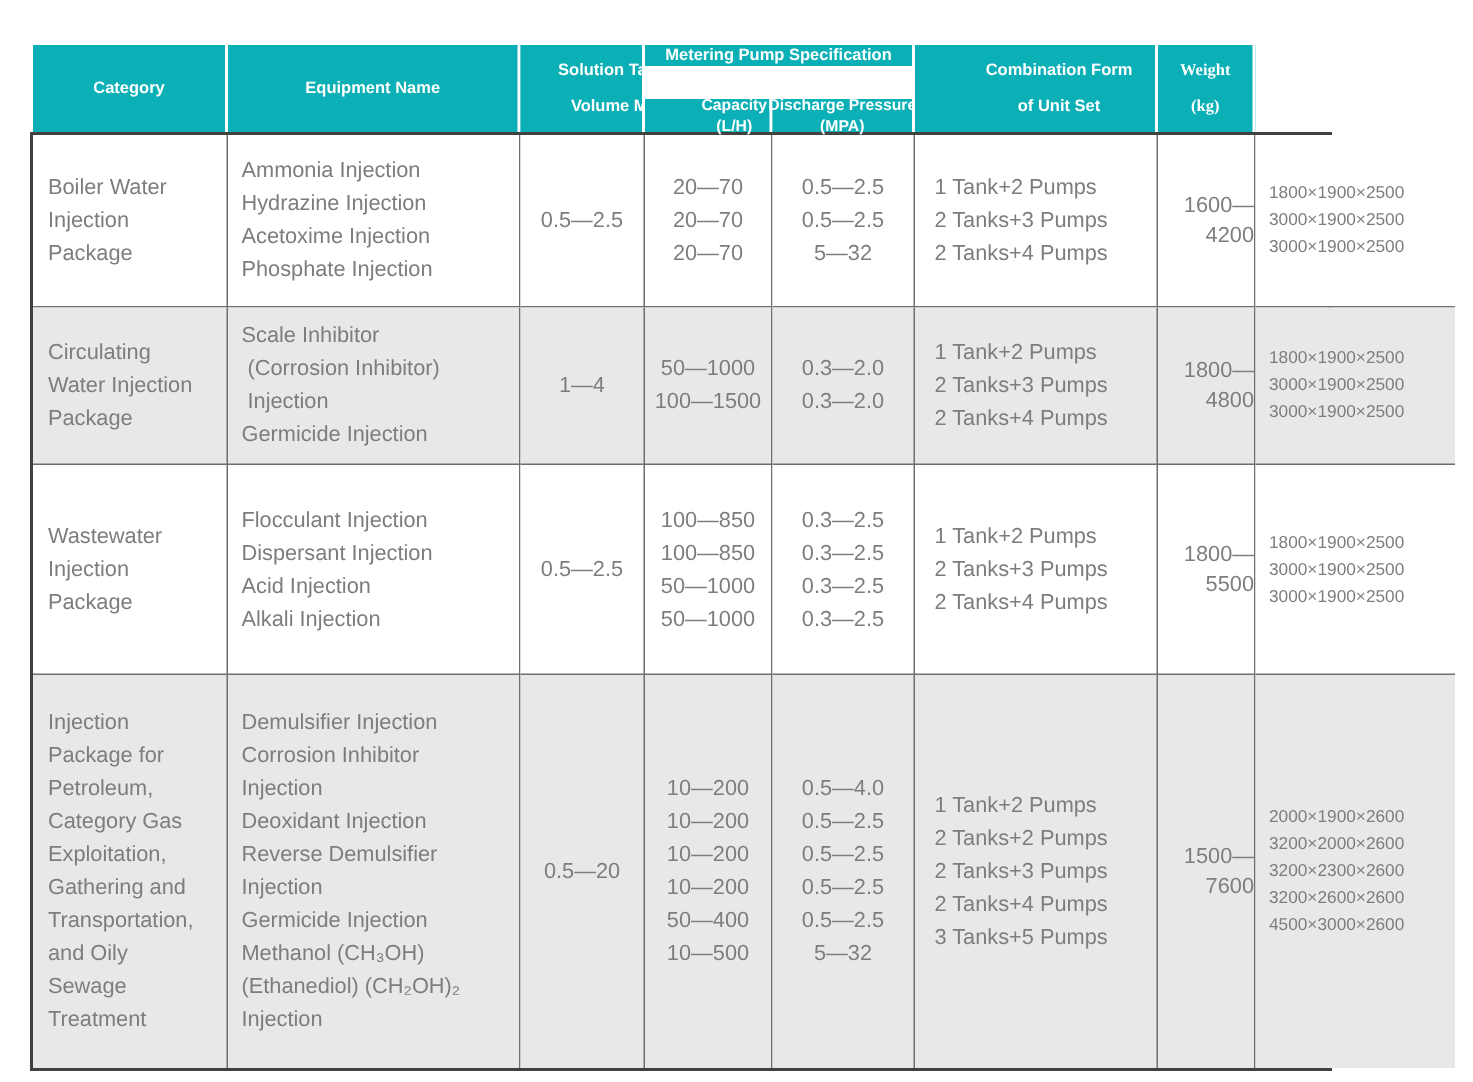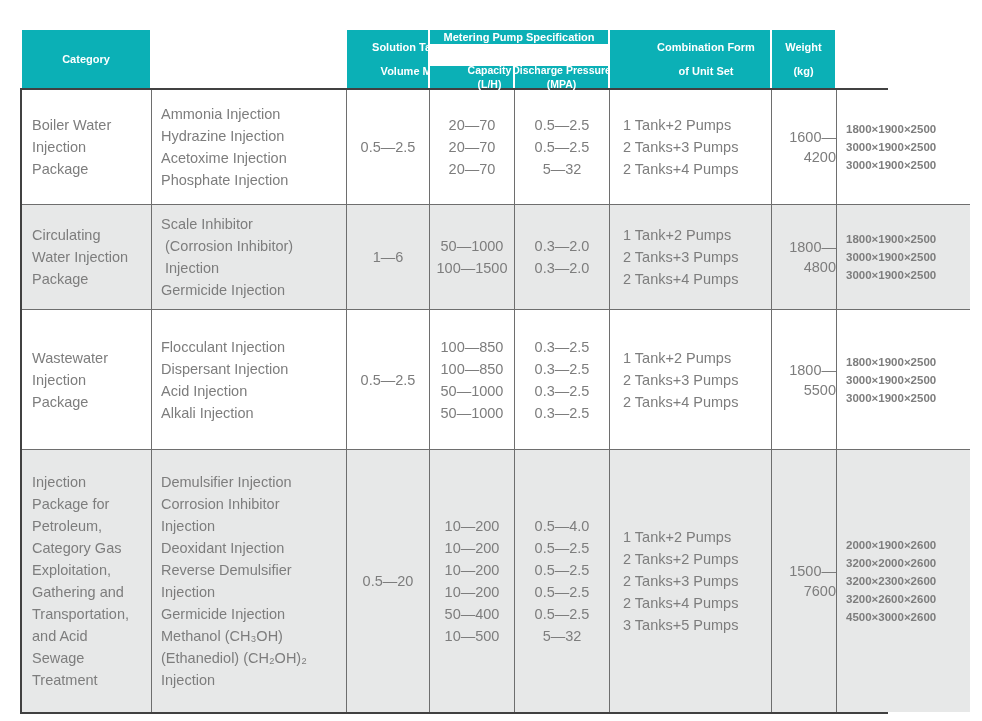--- a/index.html
+++ b/index.html
@@ -39,21 +39,21 @@
   }
   .th .ln{white-space:pre;line-height:24px;}
   .h-cat{grid-row:1/3;grid-column:1;border-right:2px solid #fff;}
   .h-equip{grid-row:1/3;grid-column:2;border-right:2px solid #fff;}
   .h-tank{grid-row:1/3;grid-column:3;border-right:2px solid #fff;padding-left:41px;}
   .h-pump{grid-row:1;grid-column:4/6;border-right:2px solid #fff;border-bottom:2px solid #fff;}
   .h-capacity{grid-row:2;grid-column:4;border-right:2px solid #fff;padding-left:36px;}
   .h-discharge{grid-row:2;grid-column:5;border-right:2px solid #fff;}
   .h-capacity .ln,.h-discharge .ln{line-height:14px;font-size:10.5px;}
   .h-comb{grid-row:1/3;grid-column:6;border-right:2px solid #fff;padding-left:32px;}
-  .h-weight{grid-row:1/3;grid-column:7;border-right:2px solid #fff;}
+  .h-weight{grid-row:1/3;grid-column:7;border-right:2px solid #fff;font-family:Liberation Serif, serif;}
   .h-dim{grid-row:1/3;grid-column:8;}
   .h-dim .ln{line-height:22px;font-size:10.5px;}
 
   
   .tbody{
     display:grid;
     grid-template-columns:var(--cols);
     grid-template-rows:115px 105px 140px 262px;
     width:868px;
     border:2px solid var(--border-dark);
@@ -73,29 +73,30 @@
   .cell .ln{white-space:pre;}
   .trow.alt .cell{background:var(--alt-bg);}
   .cell.c8{border-right:none;}
   .trow:last-child .cell{border-bottom:none;}
   .c1{padding-left:10px;align-items:flex-start;}
   .c2{padding-left:9px;align-items:flex-start;}
   .c3,.c4,.c5{align-items:center;text-align:center;}
   .c6{padding-left:13px;align-items:flex-start;}
   .c7{padding-left:9px;align-items:flex-end;line-height:20px;}
   .c8{padding-left:9px;align-items:flex-start;font-size:11.5px;}
-  .c8 .ln{line-height:18px;font-weight:bold;}
+  .c8 .ln{line-height:18px;}
 </style>
 </head>
 <body>
 
 <div class="page">
 
   <div class="thead">
     <div class="th h-cat">Category</div>
+    <div class="th h-equip">Equipment Name</div>
     <div class="th h-tank">
         <div class="ln">Solution Tank</div>
         <div class="ln">Volume M³</div>
       </div>
     <div class="th h-pump">Metering Pump Specification</div>
     <div class="th h-capacity">
         <div class="ln">Capacity</div>
         <div class="ln">(L/H)</div>
       </div>
     <div class="th h-discharge">
@@ -158,21 +159,21 @@
           <div class="ln">Circulating</div>
           <div class="ln">Water Injection</div>
           <div class="ln">Package</div>
         </div>
       <div class="cell c2">
           <div class="ln">Scale Inhibitor</div>
           <div class="ln"> (Corrosion Inhibitor)</div>
           <div class="ln"> Injection</div>
           <div class="ln">Germicide Injection</div>
         </div>
-      <div class="cell c3">1—6</div>
+      <div class="cell c3">1—4</div>
       <div class="cell c4">
           <div class="ln">50—1000</div>
           <div class="ln">100—1500</div>
         </div>
       <div class="cell c5">
           <div class="ln">0.3—2.0</div>
           <div class="ln">0.3—2.0</div>
         </div>
       <div class="cell c6">
           <div class="ln">1 Tank+2 Pumps</div>
@@ -233,21 +234,21 @@
 
     <div class="trow alt">
       <div class="cell c1">
           <div class="ln">Injection</div>
           <div class="ln">Package for</div>
           <div class="ln">Petroleum,</div>
           <div class="ln">Category Gas</div>
           <div class="ln">Exploitation,</div>
           <div class="ln">Gathering and</div>
           <div class="ln">Transportation,</div>
-          <div class="ln">and Acid</div>
+          <div class="ln">and Oily</div>
           <div class="ln">Sewage</div>
           <div class="ln">Treatment</div>
         </div>
       <div class="cell c2">
           <div class="ln">Demulsifier Injection</div>
           <div class="ln">Corrosion Inhibitor</div>
           <div class="ln">Injection</div>
           <div class="ln">Deoxidant Injection</div>
           <div class="ln">Reverse Demulsifier</div>
           <div class="ln">Injection</div>

